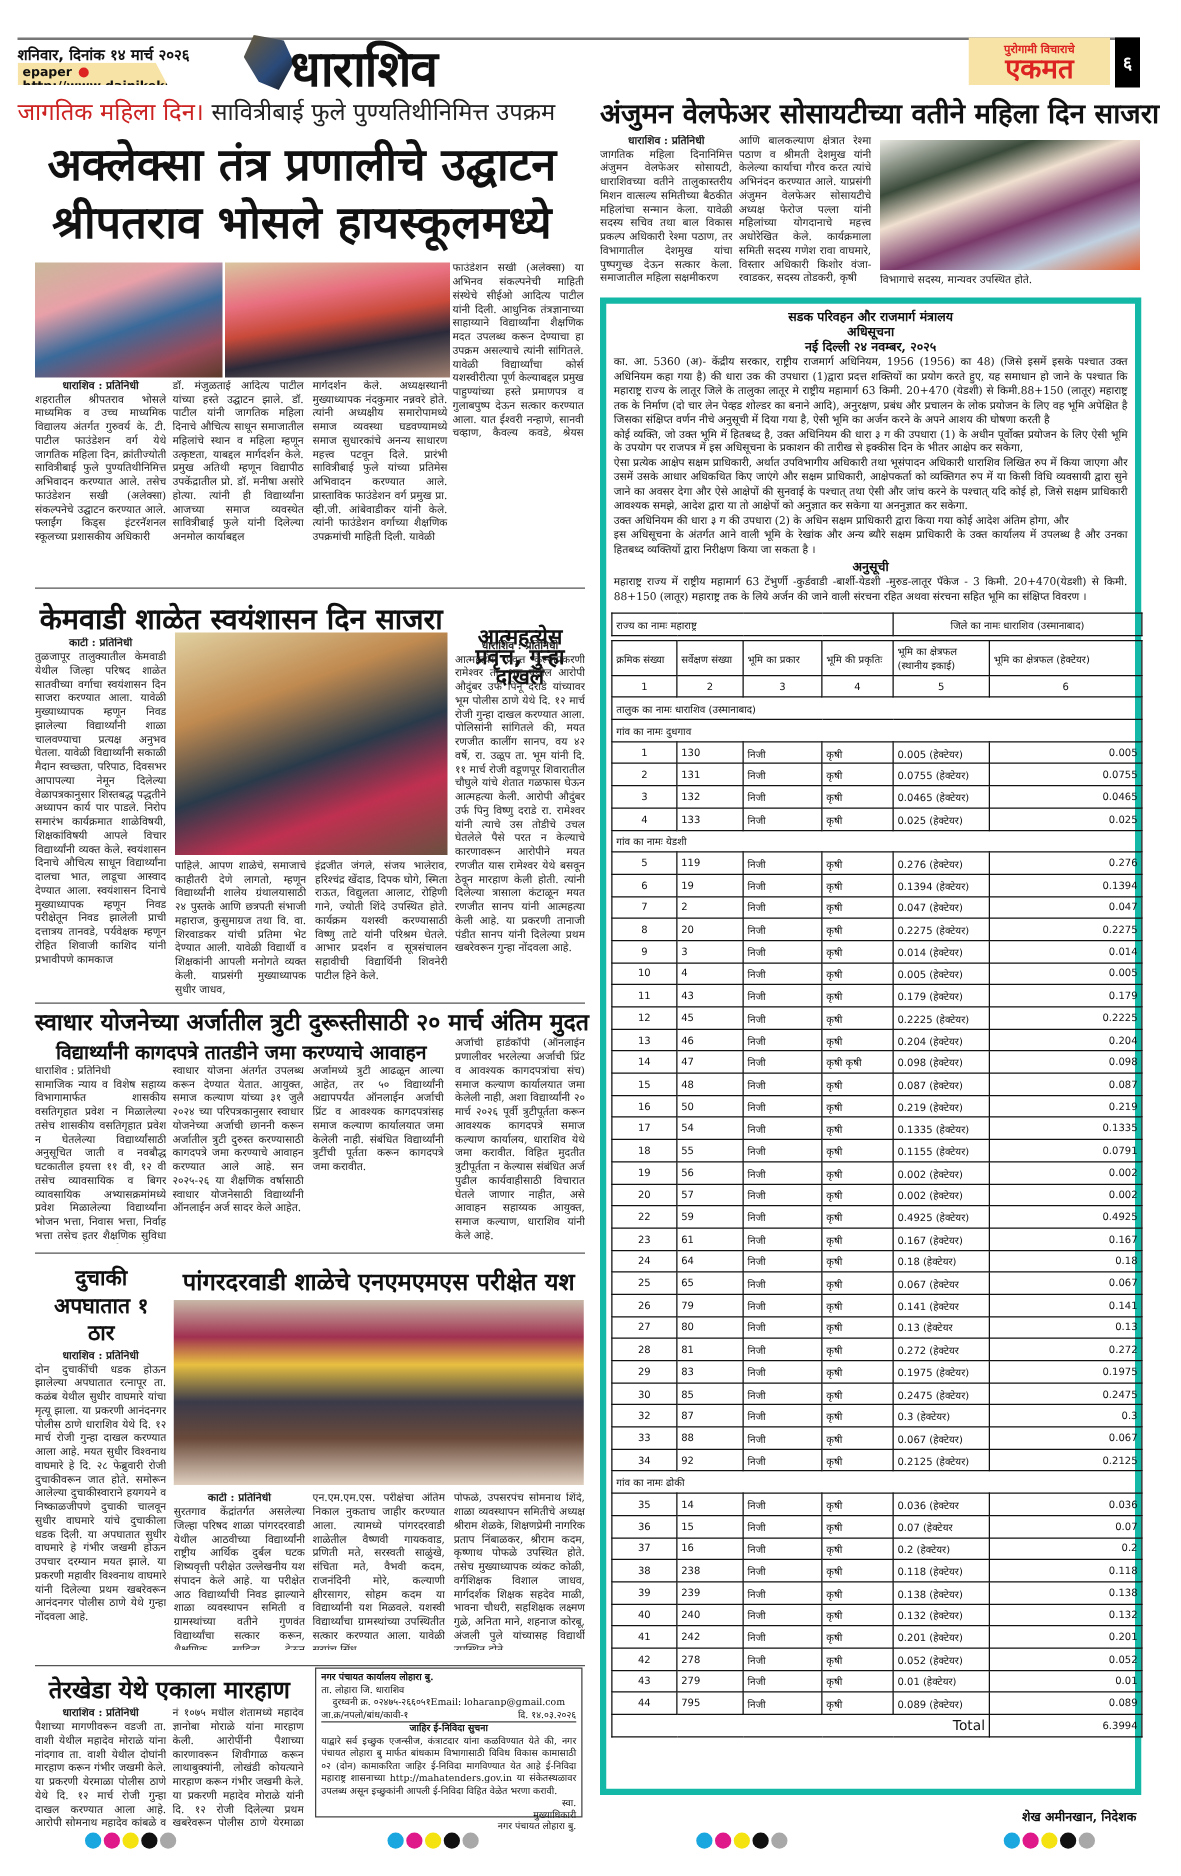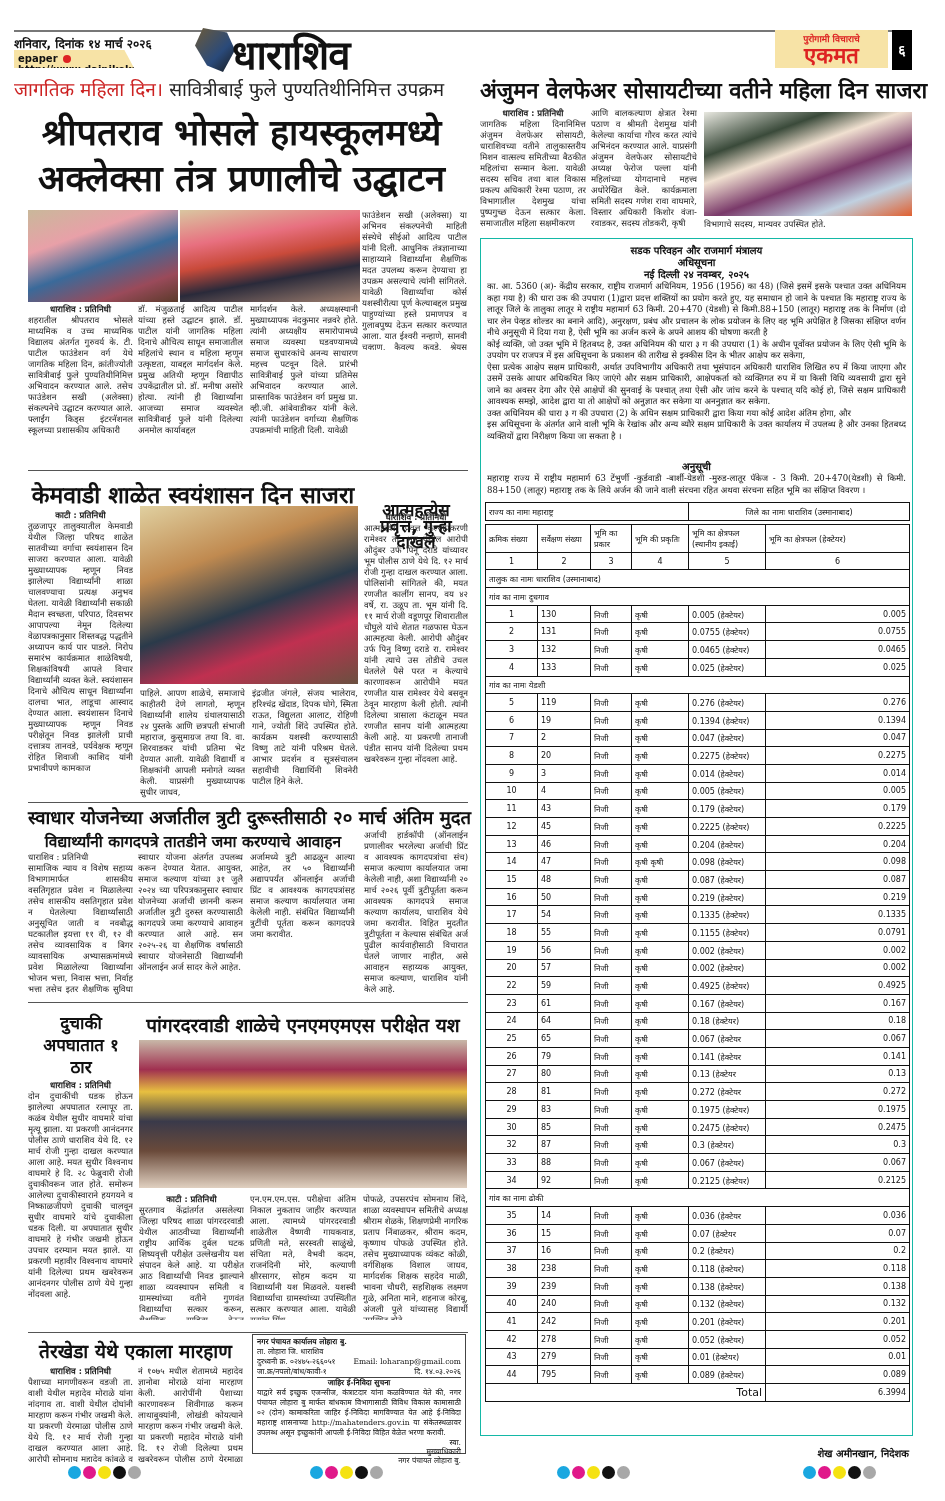--- a/index.html
+++ b/index.html
@@ -25,21 +25,21 @@
 .col{position:absolute;font-size:8.5px;line-height:11px;text-align:justify;color:#222;overflow:hidden}
 .col .by{display:block;text-align:center;font-weight:bold}
 .photo{position:absolute;overflow:hidden}
 .ph1{background:linear-gradient(160deg,#c9b89a 0%,#e8a0a8 30%,#3a6a9a 55%,#9a4a5a 80%,#5a3a2a)}
 .ph2{background:linear-gradient(170deg,#d9c6a0 0%,#e87080 30%,#c94a3a 50%,#2a2a3a 70%,#a08070)}
 .ph3{background:linear-gradient(160deg,#e0d0a0 0%,#c08a50 30%,#2a3a4a 55%,#c03050 75%,#6a5040)}
 .ph4{background:linear-gradient(180deg,#c8b8a8 0%,#a03050 20%,#e8c040 35%,#3a3a4a 55%,#6a4a3a 75%,#e0d0c0)}
 .ph5{background:linear-gradient(160deg,#e8e8e0 0%,#3a4a3a 25%,#f0e0d0 40%,#7a3a6a 60%,#c0d0e0 80%,#e06030)}
 .sect-head{position:absolute;font-weight:bold;font-family:"DejaVu Sans",sans-serif;text-align:center}
 
-.notice{left:480px;top:238px;width:433px;height:1198px;border:1px solid #14b8a6}
+.notice{left:480px;top:238px;width:433px;height:1198px;border:5px solid #14b8a6}
 .notice .t{text-align:center;font-weight:bold;font-size:10px;line-height:12px}
 .notice .p{font-size:8.5px;line-height:11.5px;text-align:justify;padding:0 6px}
 table.land{border-collapse:collapse;width:425px;margin-left:4px;font-size:8px;font-family:"DejaVu Sans",sans-serif}
 table.land td{border:1.5px solid #111;height:17.7px;padding:0 3px}
 table.land td.c{text-align:center}
 table.land td.r{text-align:right}
 .signoff{position:absolute;right:36px;top:1446px;font-size:10px;font-weight:bold}
 
 .tender{left:252px;top:1334px;width:214px;height:120px;border:1px solid #444;font-size:7.5px;line-height:10px;padding:2px 4px}
 
@@ -64,22 +64,22 @@
 </div>
 <div class="abs pageno">६</div>
 
 <div class="abs kicker">
   <span class="red">जागतिक महिला दिन।</span>
   <span>सावित्रीबाई फुले पुण्यतिथीनिमित्त उपक्रम</span>
 </div>
 <div class="abs h-right">अंजुमन वेलफेअर सोसायटीच्या वतीने महिला दिन साजरा</div>
 
 <div class="abs main-head">
+  <div>अक्लेक्सा तंत्र प्रणालीचे उद्घाटन</div>
   <div>श्रीपतराव भोसले हायस्कूलमध्ये</div>
-  <div>अक्लेक्सा तंत्र प्रणालीचे उद्घाटन</div>
 </div>
 <div class="photo ph1" style="left:28px;top:210px;width:150px;height:92px"></div>
 <div class="photo ph2" style="left:180px;top:210px;width:180px;height:92px"></div>
 <div class="col" style="left:362px;top:210px;width:105px;height:140px">फाउंडेशन सखी (अलेक्सा) या अभिनव संकल्पनेची माहिती संस्थेचे सीईओ आदित्य पाटील यांनी दिली. आधुनिक तंत्रज्ञानाच्या साहाय्याने विद्यार्थ्यांना शैक्षणिक मदत उपलब्ध करून देण्याचा हा उपक्रम असल्याचे त्यांनी सांगितले. यावेळी विद्यार्थ्यांचा कोर्स यशस्वीरीत्या पूर्ण केल्याबद्दल प्रमुख पाहुण्यांच्या हस्ते प्रमाणपत्र व गुलाबपुष्प देऊन सत्कार करण्यात आला. यात ईश्वरी नन्हाणे, सानवी चव्हाण, कैवल्य कवडे, श्रेयस होळकर, समर्थ कुटार यांचा समावेश होता. सूत्रसंचालन सातवीतील विद्यार्थिनीने केले. कार्यक्रमास श्रीमती जी. बी. शिंदे, एस. डी. दिरगुळे, एस. बी. चव्हाण, आर. एस. जगताप, श्रीमती के. ए. यादव, कविता भोसले, सत्यप्रकाश, विशाल कुमार, ज्योती यांच्यासह शिक्षकवृंद उपस्थित होते.</div>
 <div class="col" style="left:28px;top:304px;width:105px;height:160px">
   <span class="by">धाराशिव : प्रतिनिधी</span>
   <span>शहरातील श्रीपतराव भोसले माध्यमिक व उच्च माध्यमिक विद्यालय अंतर्गत गुरुवर्य के. टी. पाटील फाउंडेशन वर्ग येथे जागतिक महिला दिन, क्रांतीज्योती सावित्रीबाई फुले पुण्यतिथीनिमित्त अभिवादन करण्यात आले. तसेच फाउंडेशन सखी (अलेक्सा) संकल्पनेचे उद्घाटन करण्यात आले. फ्लाईंग किड्स इंटरनॅशनल स्कूलच्या प्रशासकीय अधिकारी</span>
 </div>
 <div class="col" style="left:138px;top:304px;width:105px;height:160px">डॉ. मंजुळताई आदित्य पाटील यांच्या हस्ते उद्घाटन झाले. डॉ. पाटील यांनी जागतिक महिला दिनाचे औचित्य साधून समाजातील महिलांचे स्थान व महिला म्हणून उत्कृष्टता, याबद्दल मार्गदर्शन केले. प्रमुख अतिथी म्हणून विद्यापीठ उपकेंद्रातील प्रो. डॉ. मनीषा असोरे होत्या. त्यांनी ही विद्यार्थ्यांना आजच्या समाज व्यवस्थेत सावित्रीबाई फुले यांनी दिलेल्या अनमोल कार्याबद्दल</div>
 <div class="col" style="left:250px;top:304px;width:108px;height:160px">मार्गदर्शन केले. अध्यक्षस्थानी मुख्याध्यापक नंदकुमार नन्नवरे होते. त्यांनी अध्यक्षीय समारोपामध्ये समाज व्यवस्था घडवण्यामध्ये समाज सुधारकांचे अनन्य साधारण महत्त्व पटवून दिले. प्रारंभी सावित्रीबाई फुले यांच्या प्रतिमेस अभिवादन करण्यात आले. प्रास्ताविक फाउंडेशन वर्ग प्रमुख प्रा. व्ही.जी. आंबेवाडीकर यांनी केले. त्यांनी फाउंडेशन वर्गाच्या शैक्षणिक उपक्रमांची माहिती दिली. यावेळी</div>
@@ -139,21 +139,21 @@
 <div class="sect-head" style="left:28px;top:1338px;width:215px;font-size:19px">तेरखेडा येथे एकाला मारहाण</div>
 <div class="col" style="left:28px;top:1366px;width:105px;height:96px">
   <span class="by">धाराशिव : प्रतिनिधी</span>
   <span>पैशाच्या मागणीवरून वडजी ता. वाशी येथील महादेव मोराळे यांना नांदगाव ता. वाशी येथील दोघांनी मारहाण करून गंभीर जखमी केले. या प्रकरणी येरमाळा पोलीस ठाणे येथे दि. १२ मार्च रोजी गुन्हा दाखल करण्यात आला आहे. आरोपी सोमनाथ महादेव कांबळे व एकाने तेरखेडा शिवारातील शेत गट</span>
 </div>
 <div class="col" style="left:138px;top:1366px;width:105px;height:96px">नं १०७५ मधील शेतामध्ये महादेव ज्ञानोबा मोराळे यांना मारहाण केली. आरोपींनी पैशाच्या कारणावरून शिवीगाळ करून लाथाबुक्यांनी, लोखंडी कोयत्याने मारहाण करून गंभीर जखमी केले. या प्रकरणी महादेव मोराळे यांनी दि. १२ रोजी दिलेल्या प्रथम खबरेवरून पोलीस ठाणे येरमाळा येथे गुन्हा नोंदवला आहे.</div>
 
 <div class="abs tender">
   <div style="font-weight:bold">नगर पंचायत कार्यालय लोहारा बु.</div>
   <div style="text-align:left">ता. लोहारा जि. धाराशिव</div>
-  <div style="display:flex;justify-content:space-between">
+  <div style="display:flex;justify-content:center">
       <span>दुरध्वनी क्र. ०२४७५-२६६०५१</span>
       <span>Email: loharanp@gmail.com</span>
     </div>
   <div style="display:flex;justify-content:space-between;border-bottom:1px solid #444">
       <span>जा.क्र/नपलो/बांध/कावी-१</span>
       <span>दि. १४.०३.२०२६</span>
     </div>
   <div style="text-align:center;font-weight:bold">जाहिर ई-निविदा सुचना</div>
   <div style="text-align:justify">याद्वारे सर्व इच्छुक एजन्सीज, कंत्राटदार यांना कळविण्यात येते की, नगर पंचायत लोहारा बु मार्फत बांधकाम विभागासाठी विविध विकास कामासाठी ०२ (दोन) कामाकरिता जाहिर ई-निविदा मागविण्यात येत आहे ई-निविदा महाराष्ट्र शासनाच्या http://mahatenders.gov.in या संकेतस्थळावर उपलब्ध असून इच्छुकांनी आपली ई-निविदा विहित वेळेत भरणा करावी.</div>
   <div style="text-align:right;line-height:9px"><span>स्वा.</span><br><span>मुख्याधिकारी</span><br><span>नगर पंचायत लोहारा बु.</span></div>
@@ -161,35 +161,35 @@
 
 <div class="abs notice">
   <div class="t" style="margin-top:6px">सडक परिवहन और राजमार्ग मंत्रालय</div>
   <div class="t">अधिसूचना</div>
   <div class="t">नई दिल्ली २४ नवम्बर, २०२५</div>
   <div class="p">का. आ. 5360 (अ)- केंद्रीय सरकार, राष्ट्रीय राजमार्ग अधिनियम, 1956 (1956) का 48) (जिसे इसमें इसके पश्चात उक्त अधिनियम कहा गया है) की धारा उक की उपधारा (1)द्वारा प्रदत्त शक्तियों का प्रयोग करते हुए, यह समाधान हो जाने के पश्चात कि महाराष्ट्र राज्य के लातूर जिले के तालुका लातूर मे राष्ट्रीय महामार्ग 63 किमी. 20+470 (येडशी) से किमी.88+150 (लातूर) महाराष्ट्र तक के निर्माण (दो चार लेन पेव्हड शोल्डर का बनाने आदि), अनुरक्षण, प्रबंध और प्रचालन के लोक प्रयोजन के लिए वह भूमि अपेक्षित है जिसका संक्षिप्त वर्णन नीचे अनुसूची में दिया गया है, ऐसी भूमि का अर्जन करने के अपने आशय की घोषणा करती है</div>
   <div class="p">कोई व्यक्ति, जो उक्त भूमि में हितबध्द है, उक्त अधिनियम की धारा ३ ग की उपधारा (1) के अधीन पूर्वोक्त प्रयोजन के लिए ऐसी भूमि के उपयोग पर राजपत्र में इस अधिसूचना के प्रकाशन की तारीख से इक्कीस दिन के भीतर आक्षेप कर सकेगा,</div>
   <div class="p">ऐसा प्रत्येक आक्षेप सक्षम प्राधिकारी, अर्थात उपविभागीय अधिकारी तथा भूसंपादन अधिकारी धाराशिव लिखित रुप में किया जाएगा और उसमें उसके आधार अधिकथित किए जाएंगे और सक्षम प्राधिकारी, आक्षेपकर्ता को व्यक्तिगत रुप में या किसी विधि व्यवसायी द्वारा सुने जाने का अवसर देगा और ऐसे आक्षेपों की सुनवाई के पश्चात् तथा ऐसी और जांच करने के पश्चात् यदि कोई हो, जिसे सक्षम प्राधिकारी आवश्यक समझे, आदेश द्वारा या तो आक्षेपों को अनुज्ञात कर सकेगा या अननुज्ञात कर सकेगा.</div>
   <div class="p">उक्त अधिनियम की धारा ३ ग की उपधारा (2) के अधिन सक्षम प्राधिकारी द्वारा किया गया कोई आदेश अंतिम होगा, और</div>
   <div class="p">इस अधिसूचना के अंतर्गत आने वाली भूमि के रेखांक और अन्य ब्यौरे सक्षम प्राधिकारी के उक्त कार्यालय में उपलब्ध है और उनका हितबध्द व्यक्तियों द्वारा निरीक्षण किया जा सकता है ।</div>
-  <div class="t" style="margin-top:19px">अनुसूची</div>
+  <div class="t" style="margin-top:3px">अनुसूची</div>
   <div class="p" style="margin-bottom:6px">महाराष्ट्र राज्य में राष्ट्रीय महामार्ग 63 टेंभुर्णी -कुर्डवाडी -बार्शी-येडशी -मुरुड-लातूर पॅकेज - 3 किमी. 20+470(येडशी) से किमी. 88+150 (लातूर) महाराष्ट्र तक के लिये अर्जन की जाने वाली संरचना रहित अथवा संरचना सहित भूमि का संक्षिप्त विवरण ।</div>
   <table class="land">
     <tbody id="land-body">
       <tr>
         <td colspan="4">राज्य का नामः महाराष्ट्र</td>
         <td colspan="2" class="c">जिले का नामः धाराशिव (उस्मानाबाद)</td>
       </tr>
       <tr style="height:1px">
           <td colspan="6" style="border:none;height:4px"></td>
         </tr>
       <tr id="hdr-row">
           <td style="width: 52px; height: 28px;">क्रमिक संख्या</td>
           <td style="width: 53px; height: 28px;">सर्वेक्षण संख्या</td>
-          <td style="width: 41px; height: 28px;">भूमि का प्रकार</td>
+          <td style="width: 63px; height: 28px;">भूमि का प्रकार</td>
           <td style="width: 57px; height: 28px;">भूमि की प्रकृतिः</td>
           <td style="width: 77px; height: 28px;">भूमि का क्षेत्रफल (स्थानीय इकाई)</td>
           <td style="height: 28px;">भूमि का क्षेत्रफल (हेक्टेयर)</td>
         </tr>
       <tr id="num-row">
           <td class="c">1</td>
           <td class="c">2</td>
           <td class="c">3</td>
           <td class="c">4</td>
           <td class="c">5</td>

